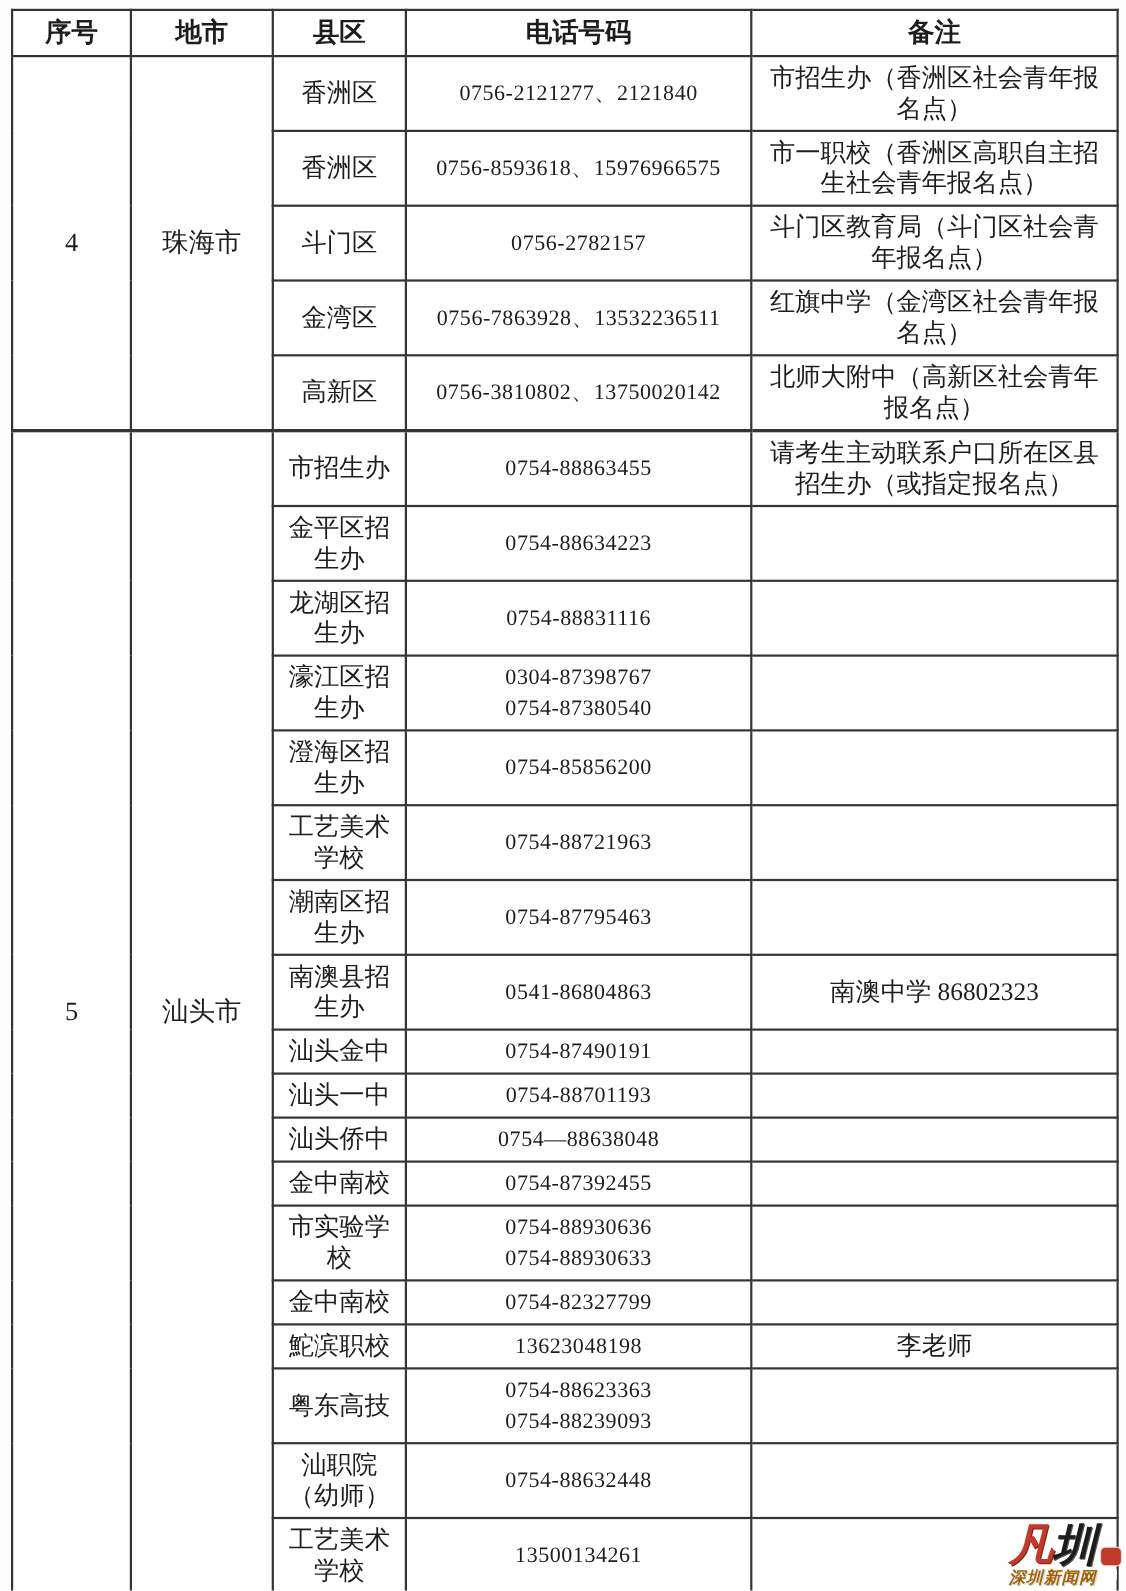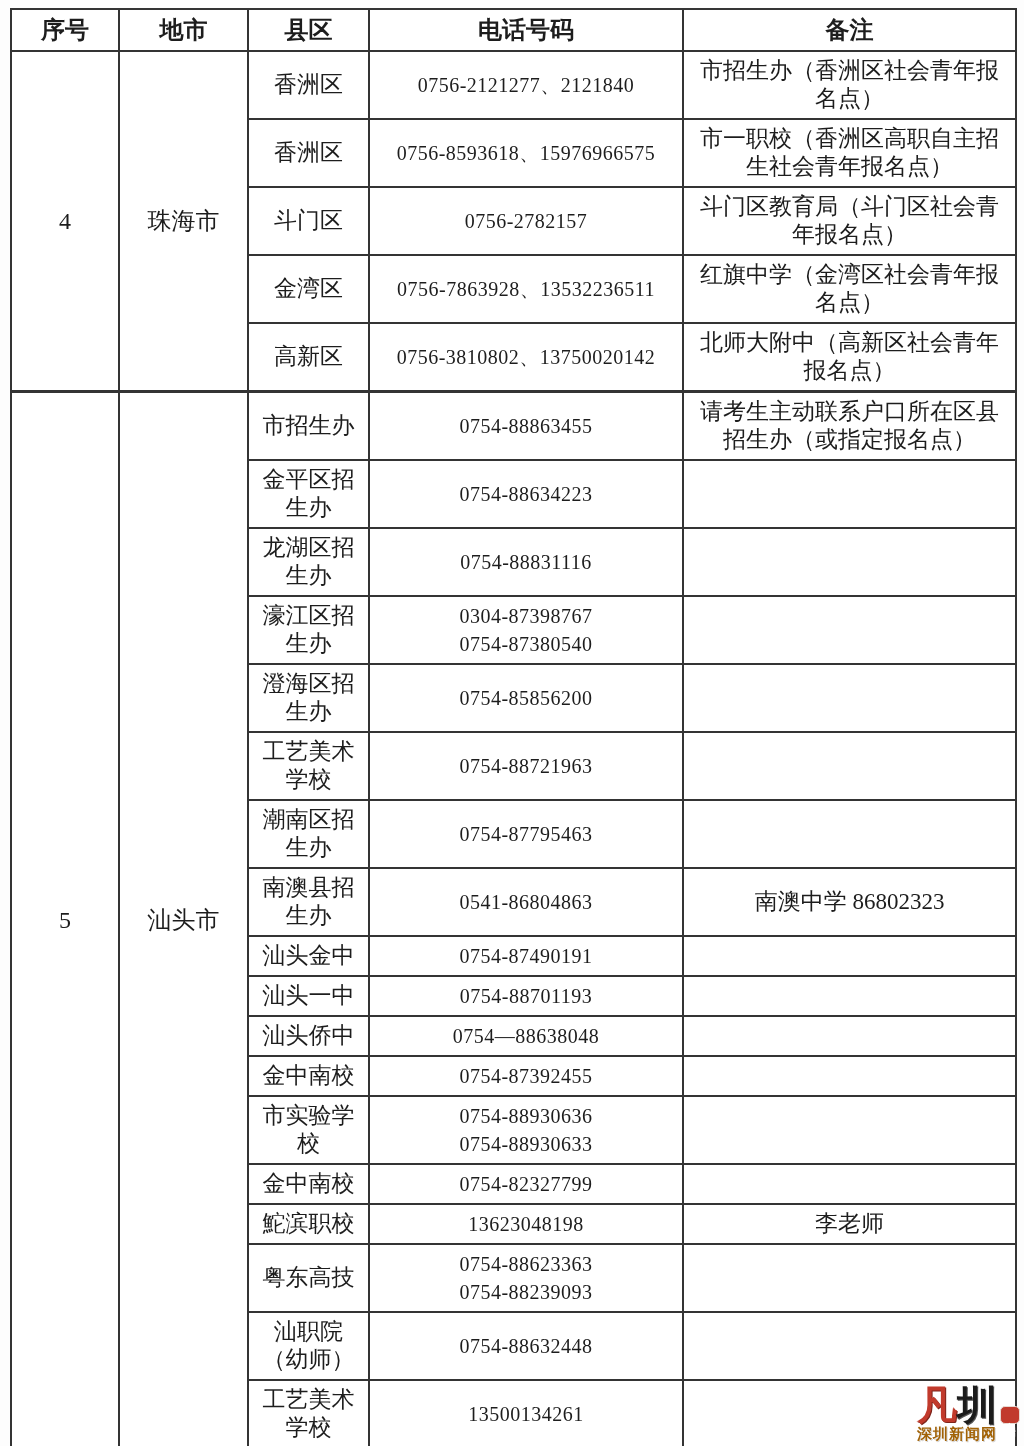--- a/index.html
+++ b/index.html
@@ -52,20 +52,21 @@
     display: flex;
     align-items: stretch;
     gap: 3px;
     background: transparent;
   }
   .wm-main {
     display: flex;
     flex-direction: column;
     align-items: flex-end;
     justify-content: flex-end;
+    font-style: italic;
   }
   .wm-mark {
     font-size: 40px;
     font-weight: bold;
     line-height: 0.95;
     color: #c13a2c;
     text-shadow: 1px 1px 0 #7e241b;
     font-family: "Liberation Sans", sans-serif;
   }
   .wm-mark .wm-mark-dark { color: #1c1c1c; text-shadow: 1px 1px 0 #555; }

